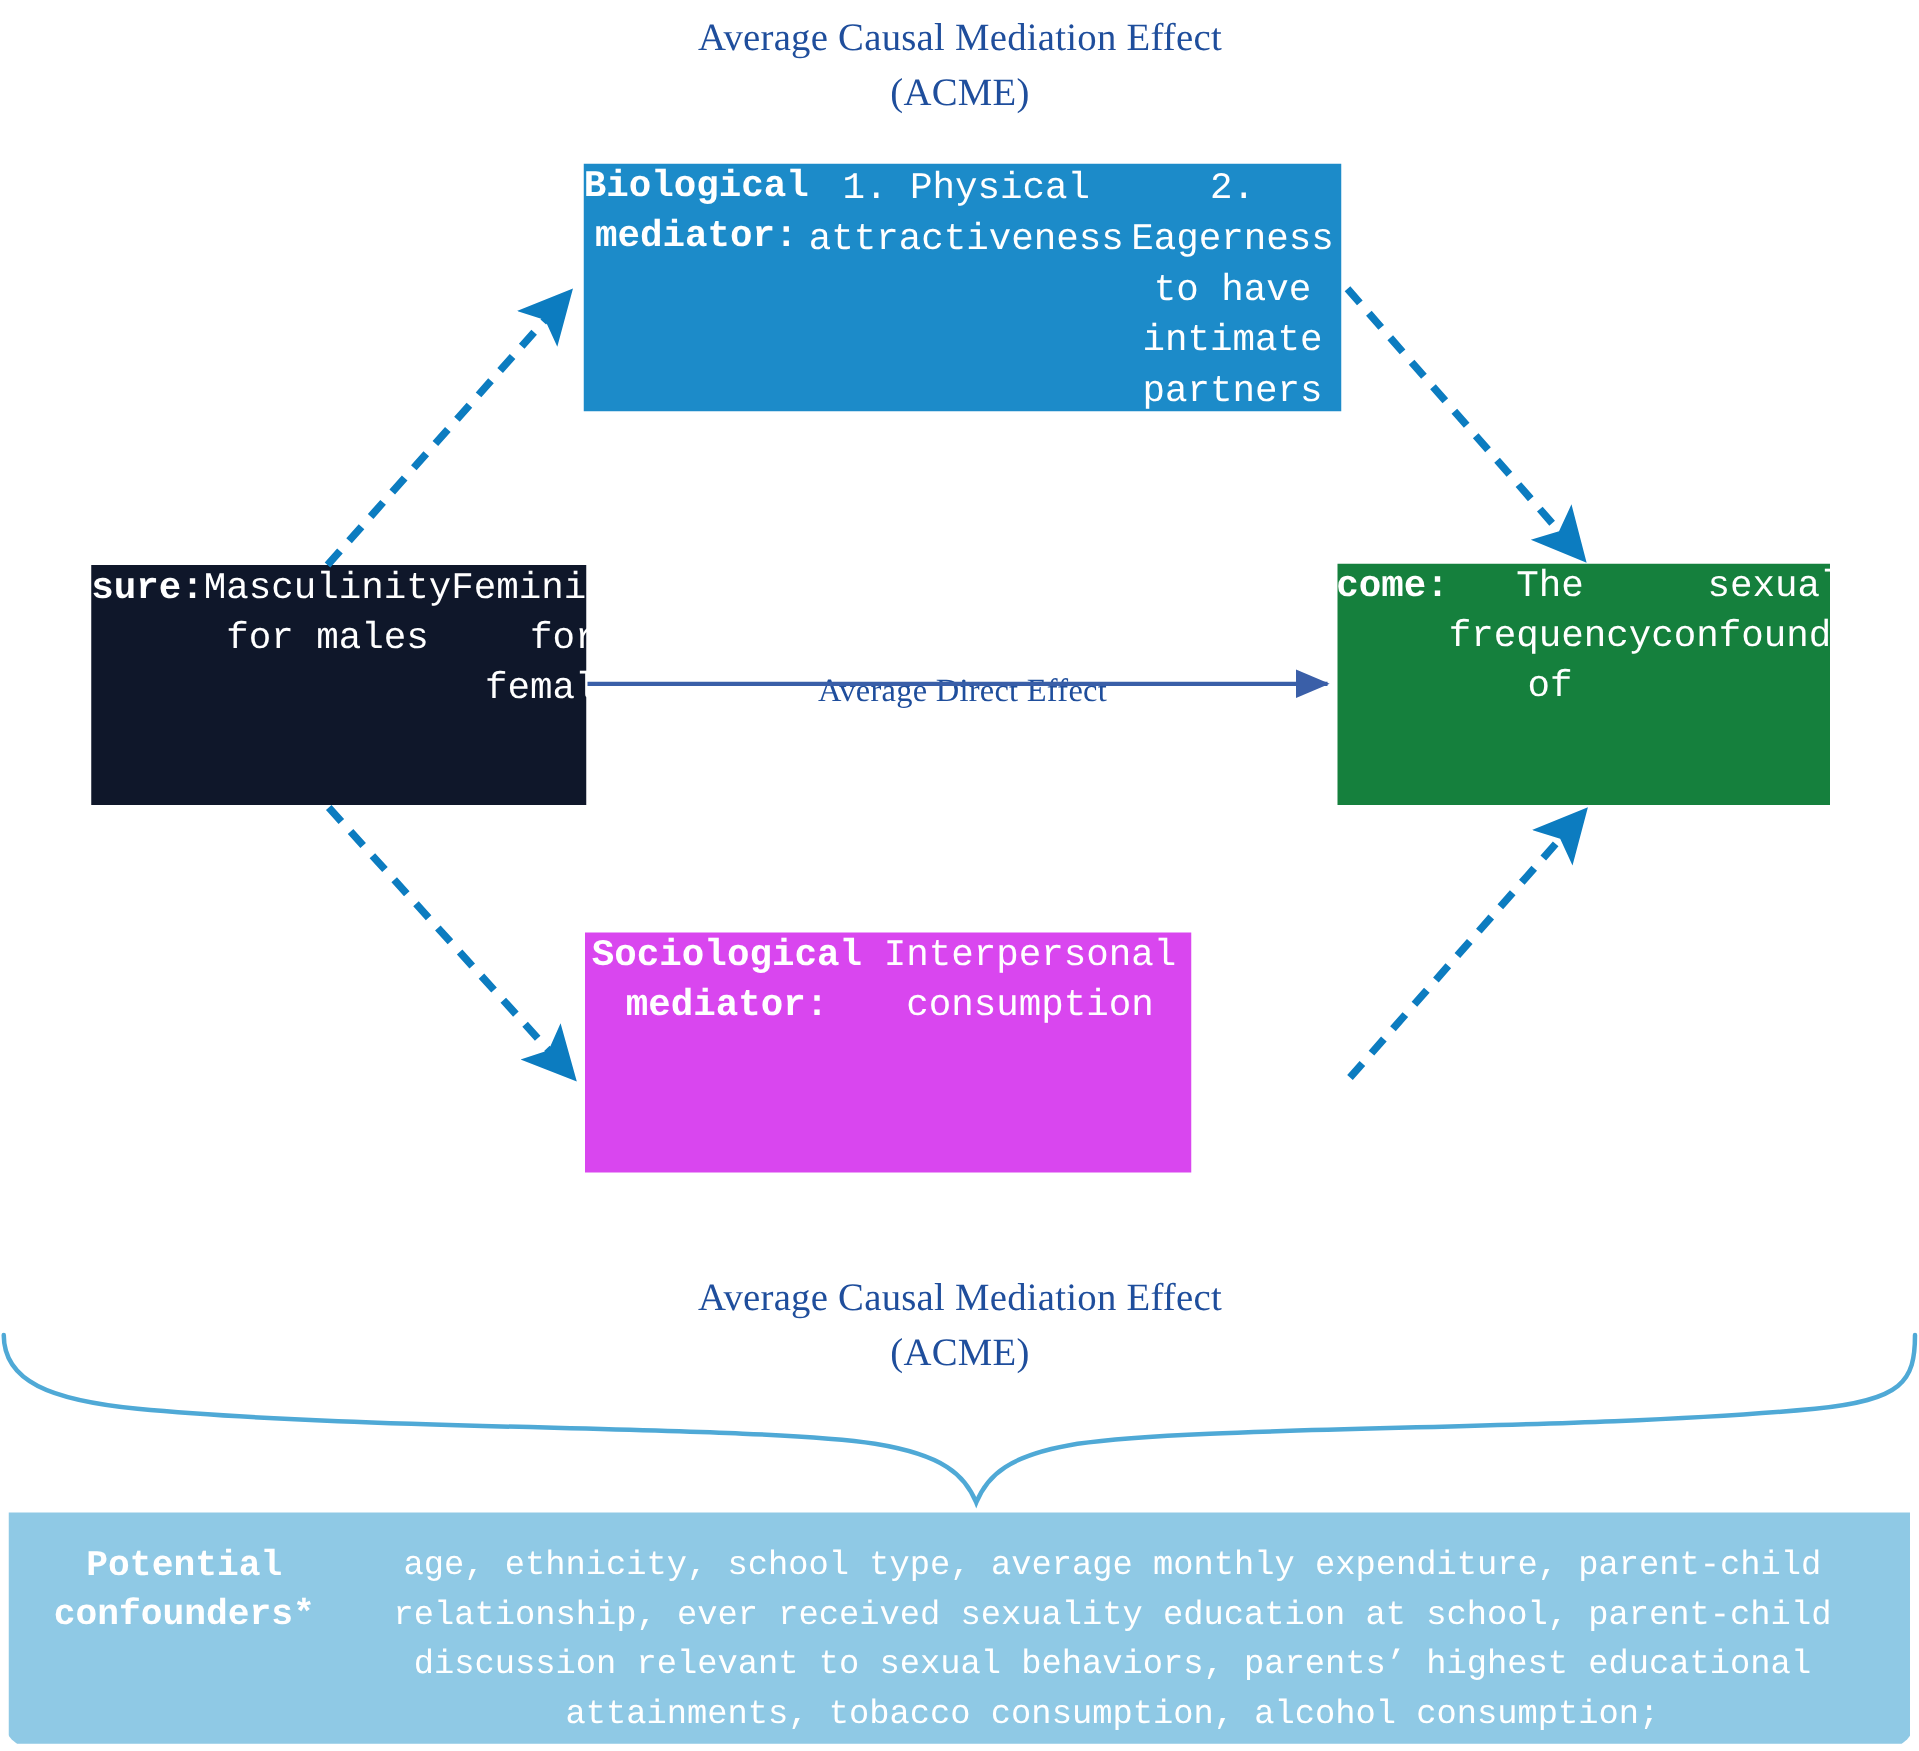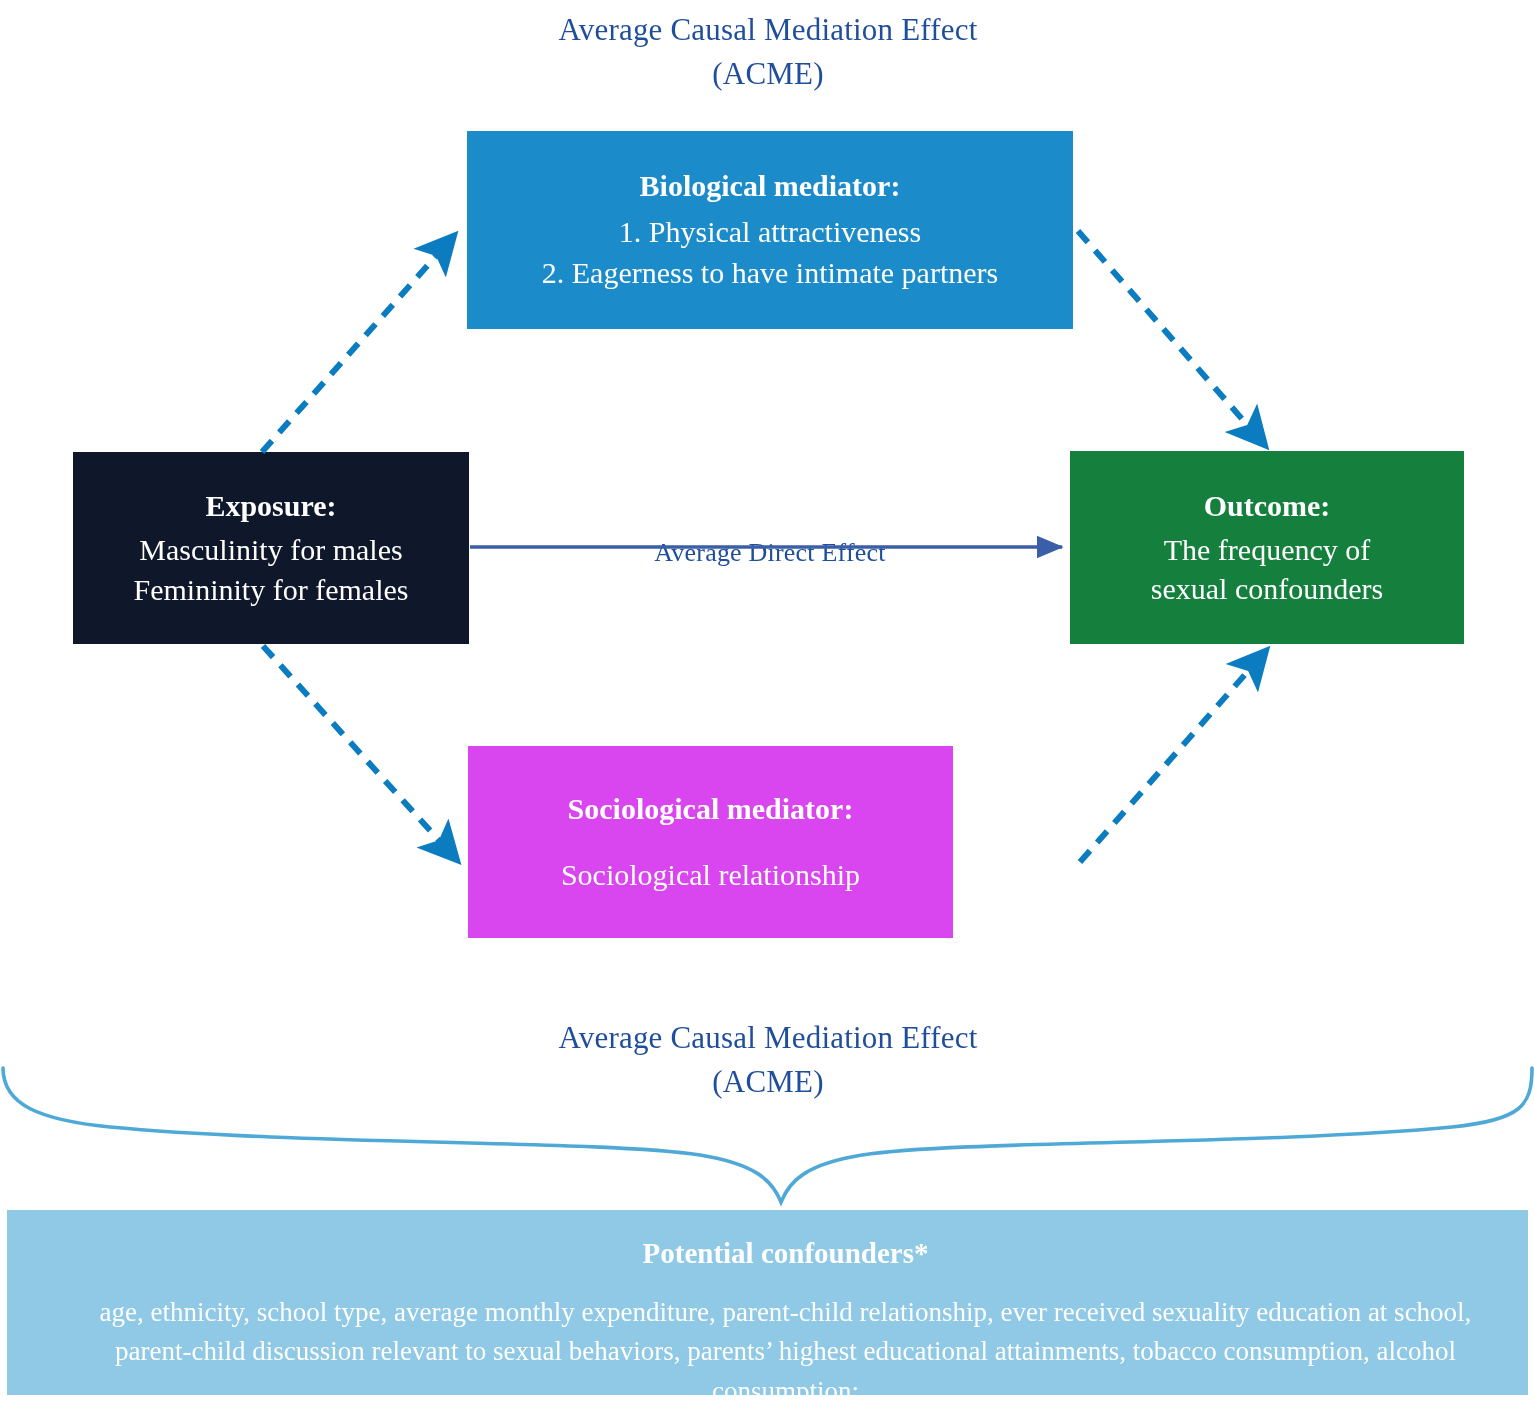--- a/index.html
+++ b/index.html
@@ -7,40 +7,41 @@
     padding: 0;
     background: #ffffff;
   }
   #canvas {
     position: relative;
     width: 1535px;
     height: 1401px;
     background: #ffffff;
     overflow: hidden;
     font-family: "Liberation Serif", "DejaVu Serif", serif;
+    border-radius: 32px;
   }
   .label {
     position: absolute;
     text-align: center;
     color: #1F4E9C;
     font-size: 31px;
     line-height: 1.42;
     white-space: pre-line;
     letter-spacing: 0.2px;
   }
   .box {
     position: absolute;
     box-sizing: border-box;
     display: flex;
-    flex-direction: column;
-    align-items: center;
+    flex-direction: row;
     justify-content: center;
     color: #ffffff;
     text-align: center;
     line-height: 1.33;
+    font-family: Liberation Mono, monospace;
   }
   .box .title {
     font-weight: bold;
     font-size: 30px;
     margin-bottom: 2px;
   }
   .box .line {
     font-size: 30px;
   }
 
@@ -133,21 +134,21 @@
   </div>
 
   <div class="box" id="box-outcome">
     <div class="title">Outcome:</div>
     <div class="line">The frequency of</div>
     <div class="line">sexual confounders</div>
   </div>
 
   <div class="box" id="box-socio">
     <div class="title">Sociological mediator:</div>
-    <div class="line">Sociological relationship</div>
+    <div class="line">Interpersonal consumption</div>
   </div>
 
   <div class="label" id="label-ade">
     <span>Average Direct Effect</span>
   </div>
 
   <div class="label" id="label-acme-bottom">Average Causal Mediation Effect
 (ACME)</div>
 
   <div class="box" id="box-confounders">

